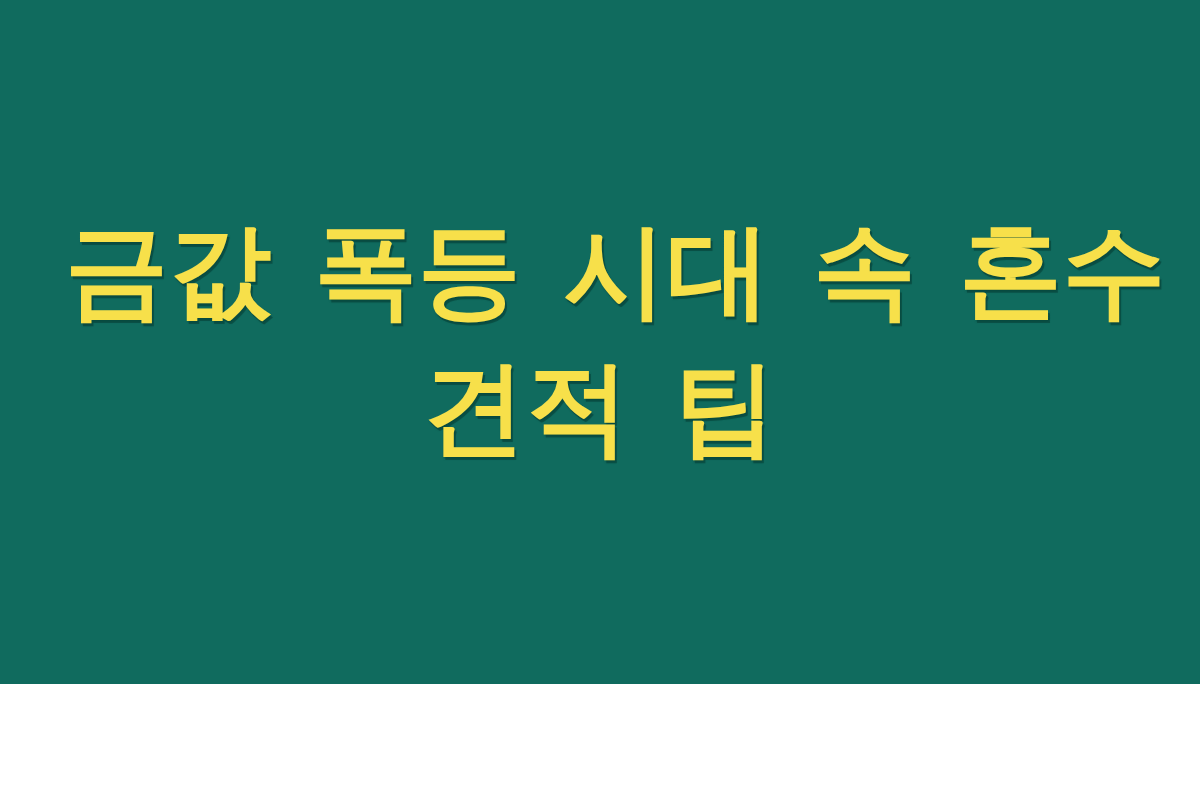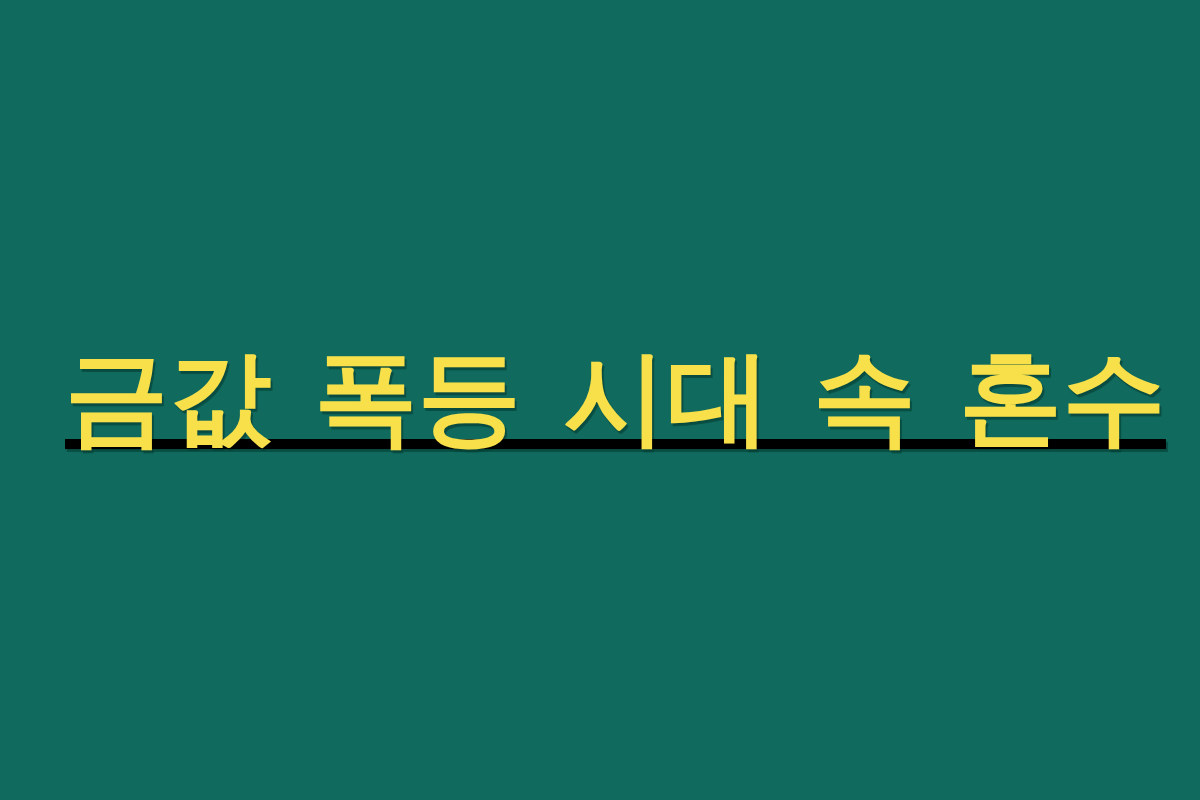--- a/index.html
+++ b/index.html
@@ -10,27 +10,26 @@
   body {
     width: 1200px;
     height: 800px;
     overflow: hidden;
     font-family: "DejaVu Sans", "Liberation Sans", sans-serif;
   }
 
   #card {
     position: relative;
     width: 1200px;
-    height: 800px;
+    height: 684px;
     background: #106b5e;
     display: flex;
     align-items: center;
     justify-content: center;
     box-sizing: border-box;
-    text-decoration: underline;
   }
 
   #headline {
     width: 1070px;
     text-align: center;
     color: #f7e04a;
     font-family: "DejaVu Sans", "Liberation Sans", sans-serif;
     font-size: 103px;
     font-weight: 700;
     line-height: 137px;
@@ -55,15 +54,16 @@
     letter-spacing: 1px;
   }
 </style>
 </head>
 <body>
 
 <div id="card" style="background: rgb(16, 107, 94);">
 
   <h1 id="headline" style="color: rgb(247, 224, 74);">
     <span class="line line-1">금값 폭등 시대 속 혼수</span>
+    <span class="line line-3">견적 팁</span>
   </h1>
 
 </div>
 
 </body></html>

